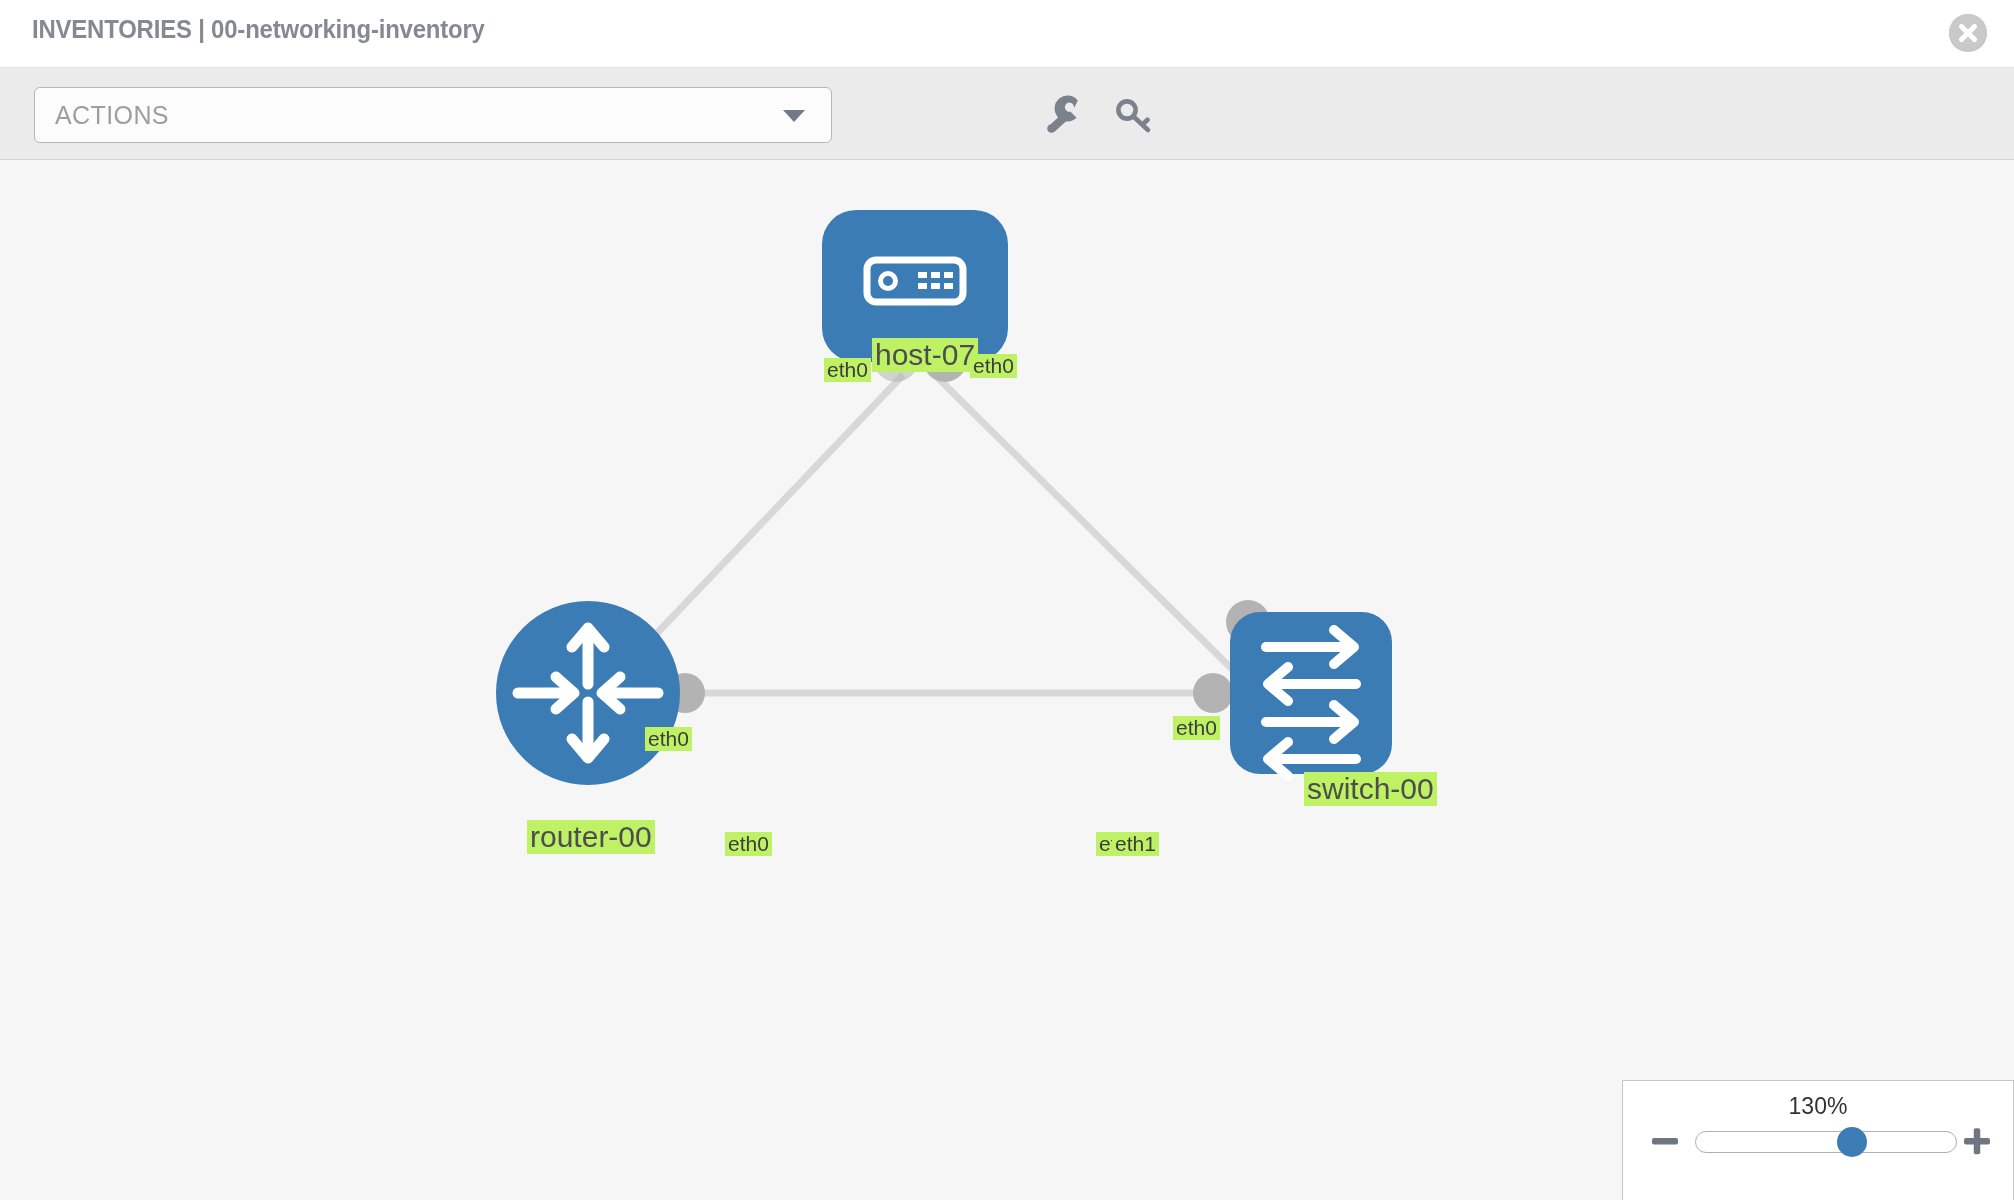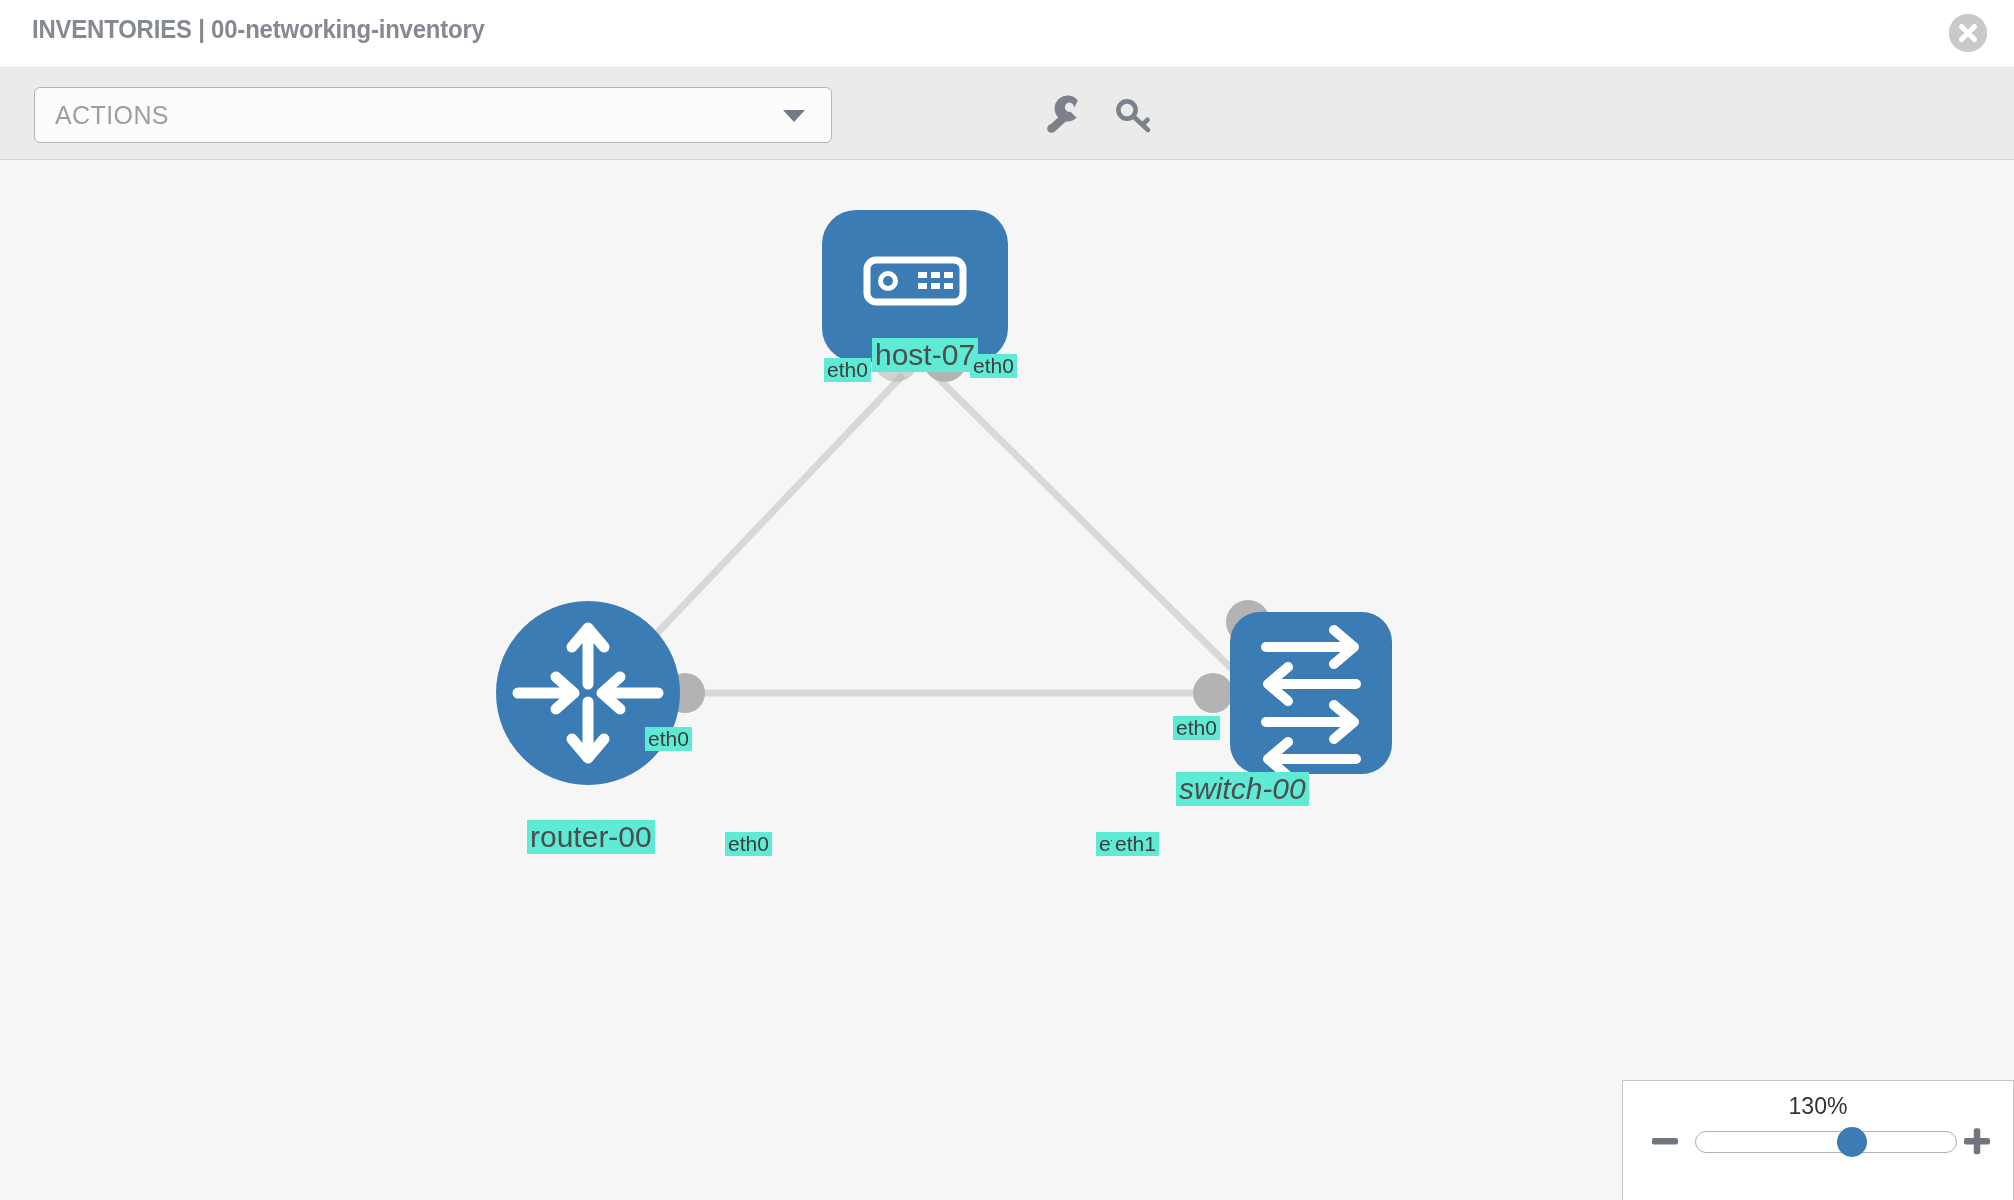--- a/index.html
+++ b/index.html
@@ -137,21 +137,21 @@
     width: 2014px;
     height: 1040px;
     background: #f6f6f6;
     overflow: hidden;
   }
   .canvas svg { display: block; }
 
   
   .nlabel {
     position: absolute;
-    background: #5eead4;
+    background: #bef264;
     color: #4d4d4d;
     white-space: nowrap;
     line-height: 1.05;
     padding: 1px 3px;
   }
   .nlabel.node {
     font-size: 30px;
   }
   .nlabel.iface {
     font-size: 21px;
@@ -334,21 +334,21 @@
     <div class="nlabel iface" style="left:970px;  top:194px;">eth0</div>
 
     <div class="nlabel iface" style="left:645px;  top:567px;">eth0</div>
     <div class="nlabel iface" style="left:1173px; top:556px;">eth0</div>
 
     <div class="nlabel iface" style="left:725px;  top:672px;">eth0</div>
     <div class="nlabel iface" style="left:1096px; top:672px;">eth0</div>
     <div class="nlabel iface" style="left:1112px; top:672px;">eth1</div>
 
     <div class="nlabel node" style="left:527px;  top:612px;margin-top:48px;">router-00</div>
-    <div class="nlabel node" style="left:1176px; top:612px;font-style:italic;">switch-00</div>
+    <div class="nlabel node" style="left:1304px; top:612px;">switch-00</div>
   </div>
 
   <div class="zoom-widget">
     <div class="zoom-pct">130%</div>
 
     <div class="zoom-minus">
       <svg width="32" height="32" viewBox="0 0 32 32">
         <rect x="3" y="13" width="26" height="6.5" rx="2" fill="#6f7680"></rect>
       </svg>
     </div>

